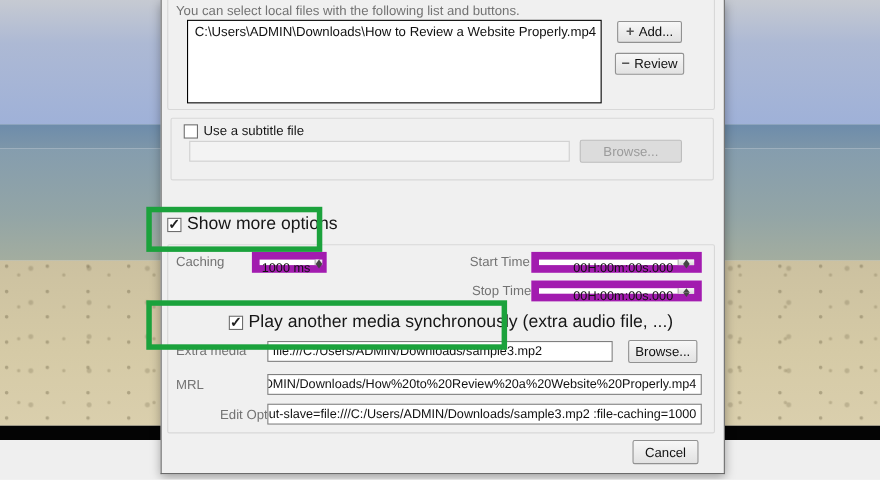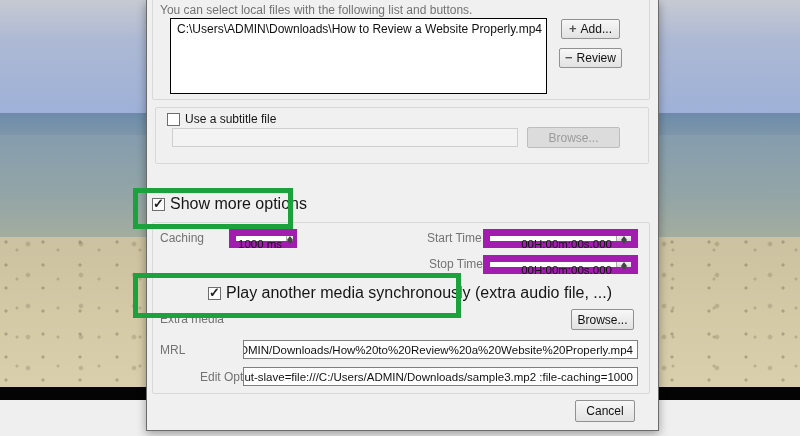--- a/index.html
+++ b/index.html
@@ -165,20 +165,21 @@
         <i class="tri-dn"></i>
       </span>
     </div>
 
     <div class="cb-row" style="left:21px;top:284px;margin-left:40px;">
       <span class="cb checked"></span>
       <span>Play another media synchronously (extra audio file, ...)</span>
     </div>
 
     <div class="dlg-text" style="left:13px;top:312px;">Extra media</div>
+    <div class="input" style="left:96px;top:310px;width:314px;height:19px;">file:///C:/Users/ADMIN/Downloads/sample3.mp2</div>
     <div class="btn" style="left:424px;top:309px;width:63px;height:21px;">Browse...</div>
 
     <div class="dlg-text" style="left:13px;top:343px;">MRL</div>
     <div class="input tail" style="left:96px;top:340px;width:395px;height:19px;">ers/ADMIN/Downloads/How%20to%20Review%20a%20Website%20Properly.mp4</div>
 
     <div class="dlg-text" style="left:13px;top:370px;margin-left:40px;">Edit Options</div>
     <div class="input tail" style="left:96px;top:367px;width:395px;height:19px;">:input-slave=file:///C:/Users/ADMIN/Downloads/sample3.mp2 :file-caching=1000</div>
 
     <div class="btn" style="left:428px;top:400px;width:60px;height:22px;">Cancel</div>
   </div>

